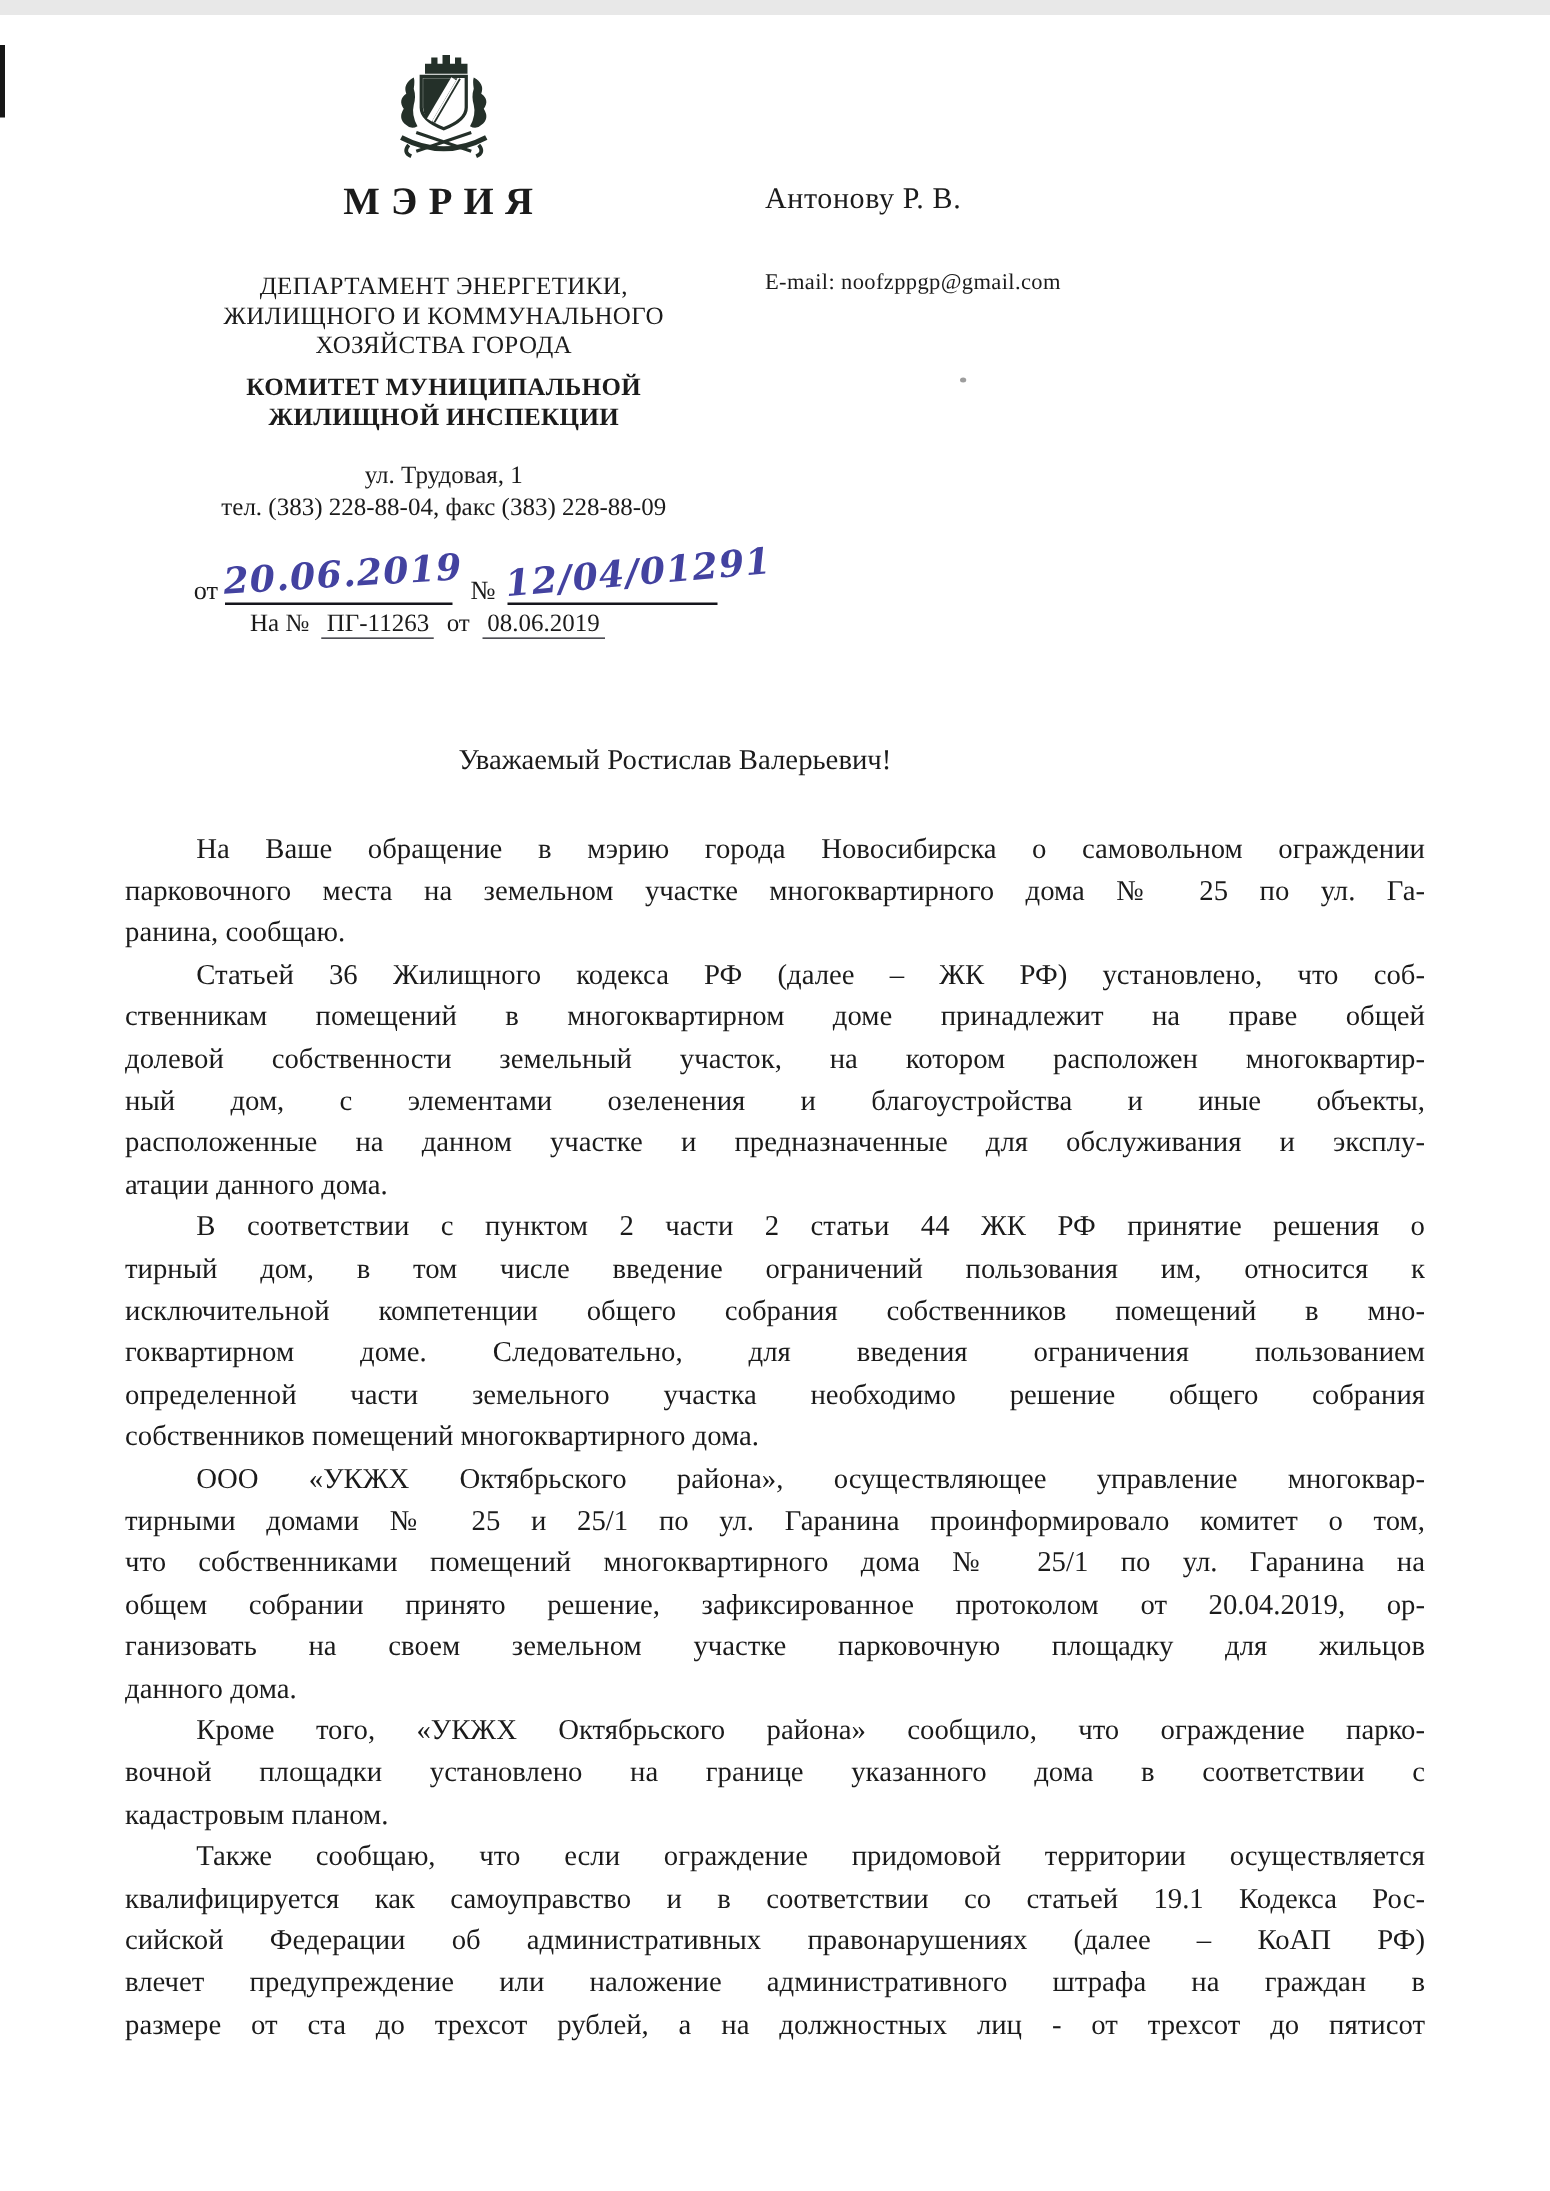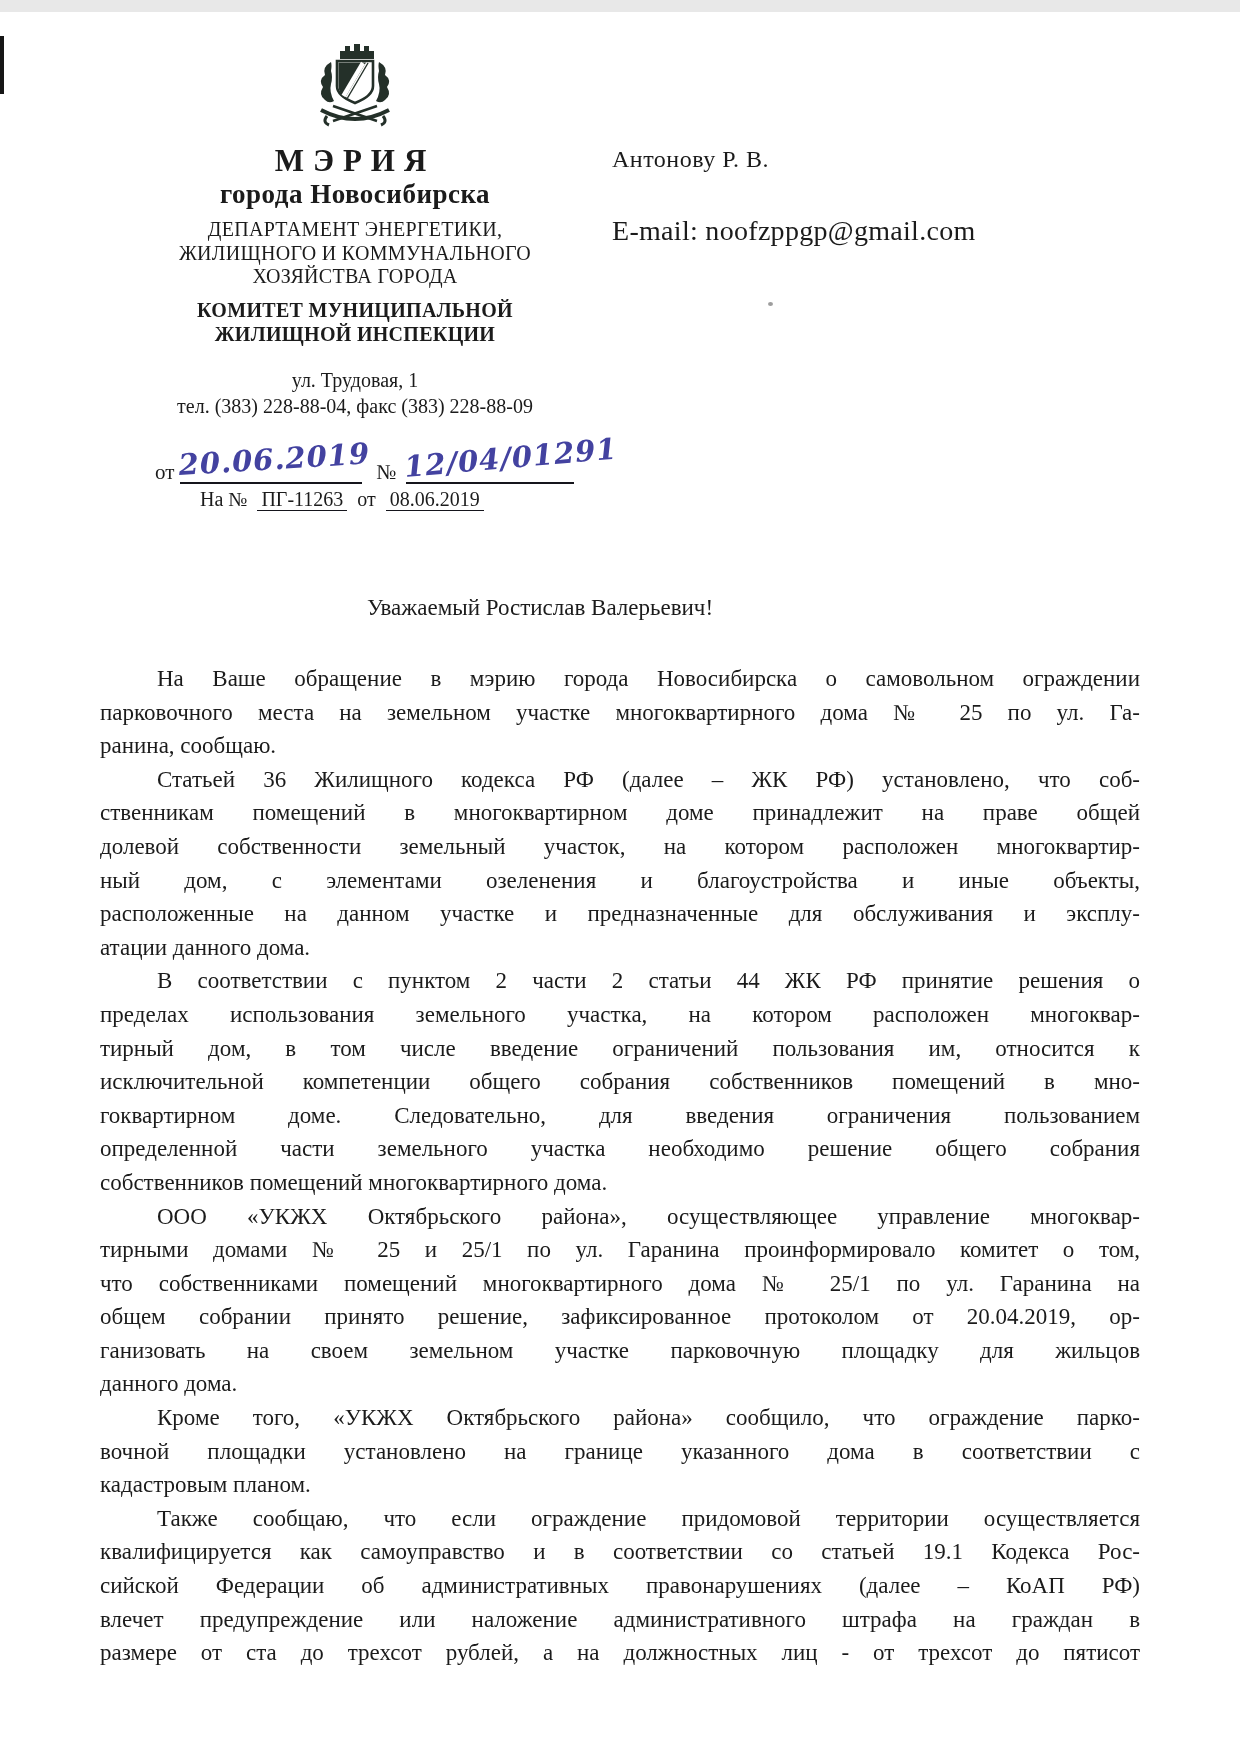--- a/index.html
+++ b/index.html
@@ -38,21 +38,21 @@
     letter-spacing:1px;white-space:nowrap;
     transform:rotate(-3.5deg) translateY(-4px);
     transform-origin:left bottom;
   }
   .hand.num-val{transform:rotate(-5deg) translateY(-2px);}
   .no-label{margin-left:14px;}
   .u-ref{border-bottom:1.6px solid #15151c;padding:0 4px;}
   .ref-gap{display:inline-block;width:10px;}
   
   .recipient-name{position:absolute;left:612px;top:134px;font-size:24px;letter-spacing:0.5px;}
-  .recipient-email{position:absolute;left:612px;top:203px;font-size:28px;letter-spacing:0.3px;}
+  .recipient-email{position:absolute;left:612px;top:203px;font-size:18px;letter-spacing:0.3px;}
   
   .salutation{position:absolute;left:98px;top:583px;width:884px;text-align:center;font-size:23px;}
   .body-text{position:absolute;left:100px;top:650px;width:1040px;font-size:23px;}
   .body-text .line{line-height:33.6px;}
   .line.jl{text-align:justify;text-align-last:justify;}
   .line.ll{text-align:left;}
   .line.first{text-indent:57px;}
   
   .artifact-edge{position:absolute;left:0;top:24px;width:4px;height:58px;background:#161616;}
   .artifact-dot{position:absolute;left:768px;top:290px;width:5px;height:4px;background:#9d9d9d;border-radius:50%;}
@@ -83,21 +83,20 @@
       <path d="M56 21 L36.5 54" stroke="#ffffff" stroke-width="4.5" fill="none"></path>
       <path d="M61 21 L40.5 56" stroke="#243029" stroke-width="1.4" fill="none"></path>
 
       <path d="M14 68 Q48 86 82 68" stroke="#243029" stroke-width="4" fill="none"></path>
       <path d="M26 79 L70 64 M26 64 L70 79" stroke="#243029" stroke-width="2.6" fill="none"></path>
       <path d="M20 74 q-5 6 2 9 M76 74 q5 6 -2 9" stroke="#243029" stroke-width="3" fill="none"></path>
     </svg>
   </div>
 
   <div class="lh-block t-maeria">МЭРИЯ</div>
-  <div class="lh-block t-city">города Новосибирска</div>
 
   <div class="lh-block t-dept">
     <div>ДЕПАРТАМЕНТ ЭНЕРГЕТИКИ,</div>
     <div>ЖИЛИЩНОГО И КОММУНАЛЬНОГО</div>
     <div>ХОЗЯЙСТВА ГОРОДА</div>
   </div>
 
   <div class="lh-block t-comm">
     <div>КОМИТЕТ МУНИЦИПАЛЬНОЙ</div>
     <div>ЖИЛИЩНОЙ ИНСПЕКЦИИ</div>
@@ -130,21 +129,20 @@
       <div class="para">
         <div class="line jl first">Статьей 36 Жилищного кодекса РФ (далее – ЖК РФ) установлено, что соб-</div>
         <div class="line jl">ственникам помещений в многоквартирном доме принадлежит на праве общей</div>
         <div class="line jl">долевой собственности земельный участок, на котором расположен многоквартир-</div>
         <div class="line jl">ный дом, с элементами озеленения и благоустройства и иные объекты,</div>
         <div class="line jl">расположенные на данном участке и предназначенные для обслуживания и эксплу-</div>
         <div class="line ll">атации данного дома.</div>
       </div>
       <div class="para">
         <div class="line jl first">В соответствии с пунктом 2 части 2 статьи 44 ЖК РФ принятие решения о</div>
-        <div class="line jl">пределах использования земельного участка, на котором расположен многоквар-</div>
         <div class="line jl">тирный дом, в том числе введение ограничений пользования им, относится к</div>
         <div class="line jl">исключительной компетенции общего собрания собственников помещений в мно-</div>
         <div class="line jl">гоквартирном доме. Следовательно, для введения ограничения пользованием</div>
         <div class="line jl">определенной части земельного участка необходимо решение общего собрания</div>
         <div class="line ll">собственников помещений многоквартирного дома.</div>
       </div>
       <div class="para">
         <div class="line jl first">ООО «УКЖХ Октябрьского района», осуществляющее управление многоквар-</div>
         <div class="line jl">тирными домами № 25 и 25/1 по ул. Гаранина проинформировало комитет о том,</div>
         <div class="line jl">что собственниками помещений многоквартирного дома № 25/1 по ул. Гаранина на</div>

